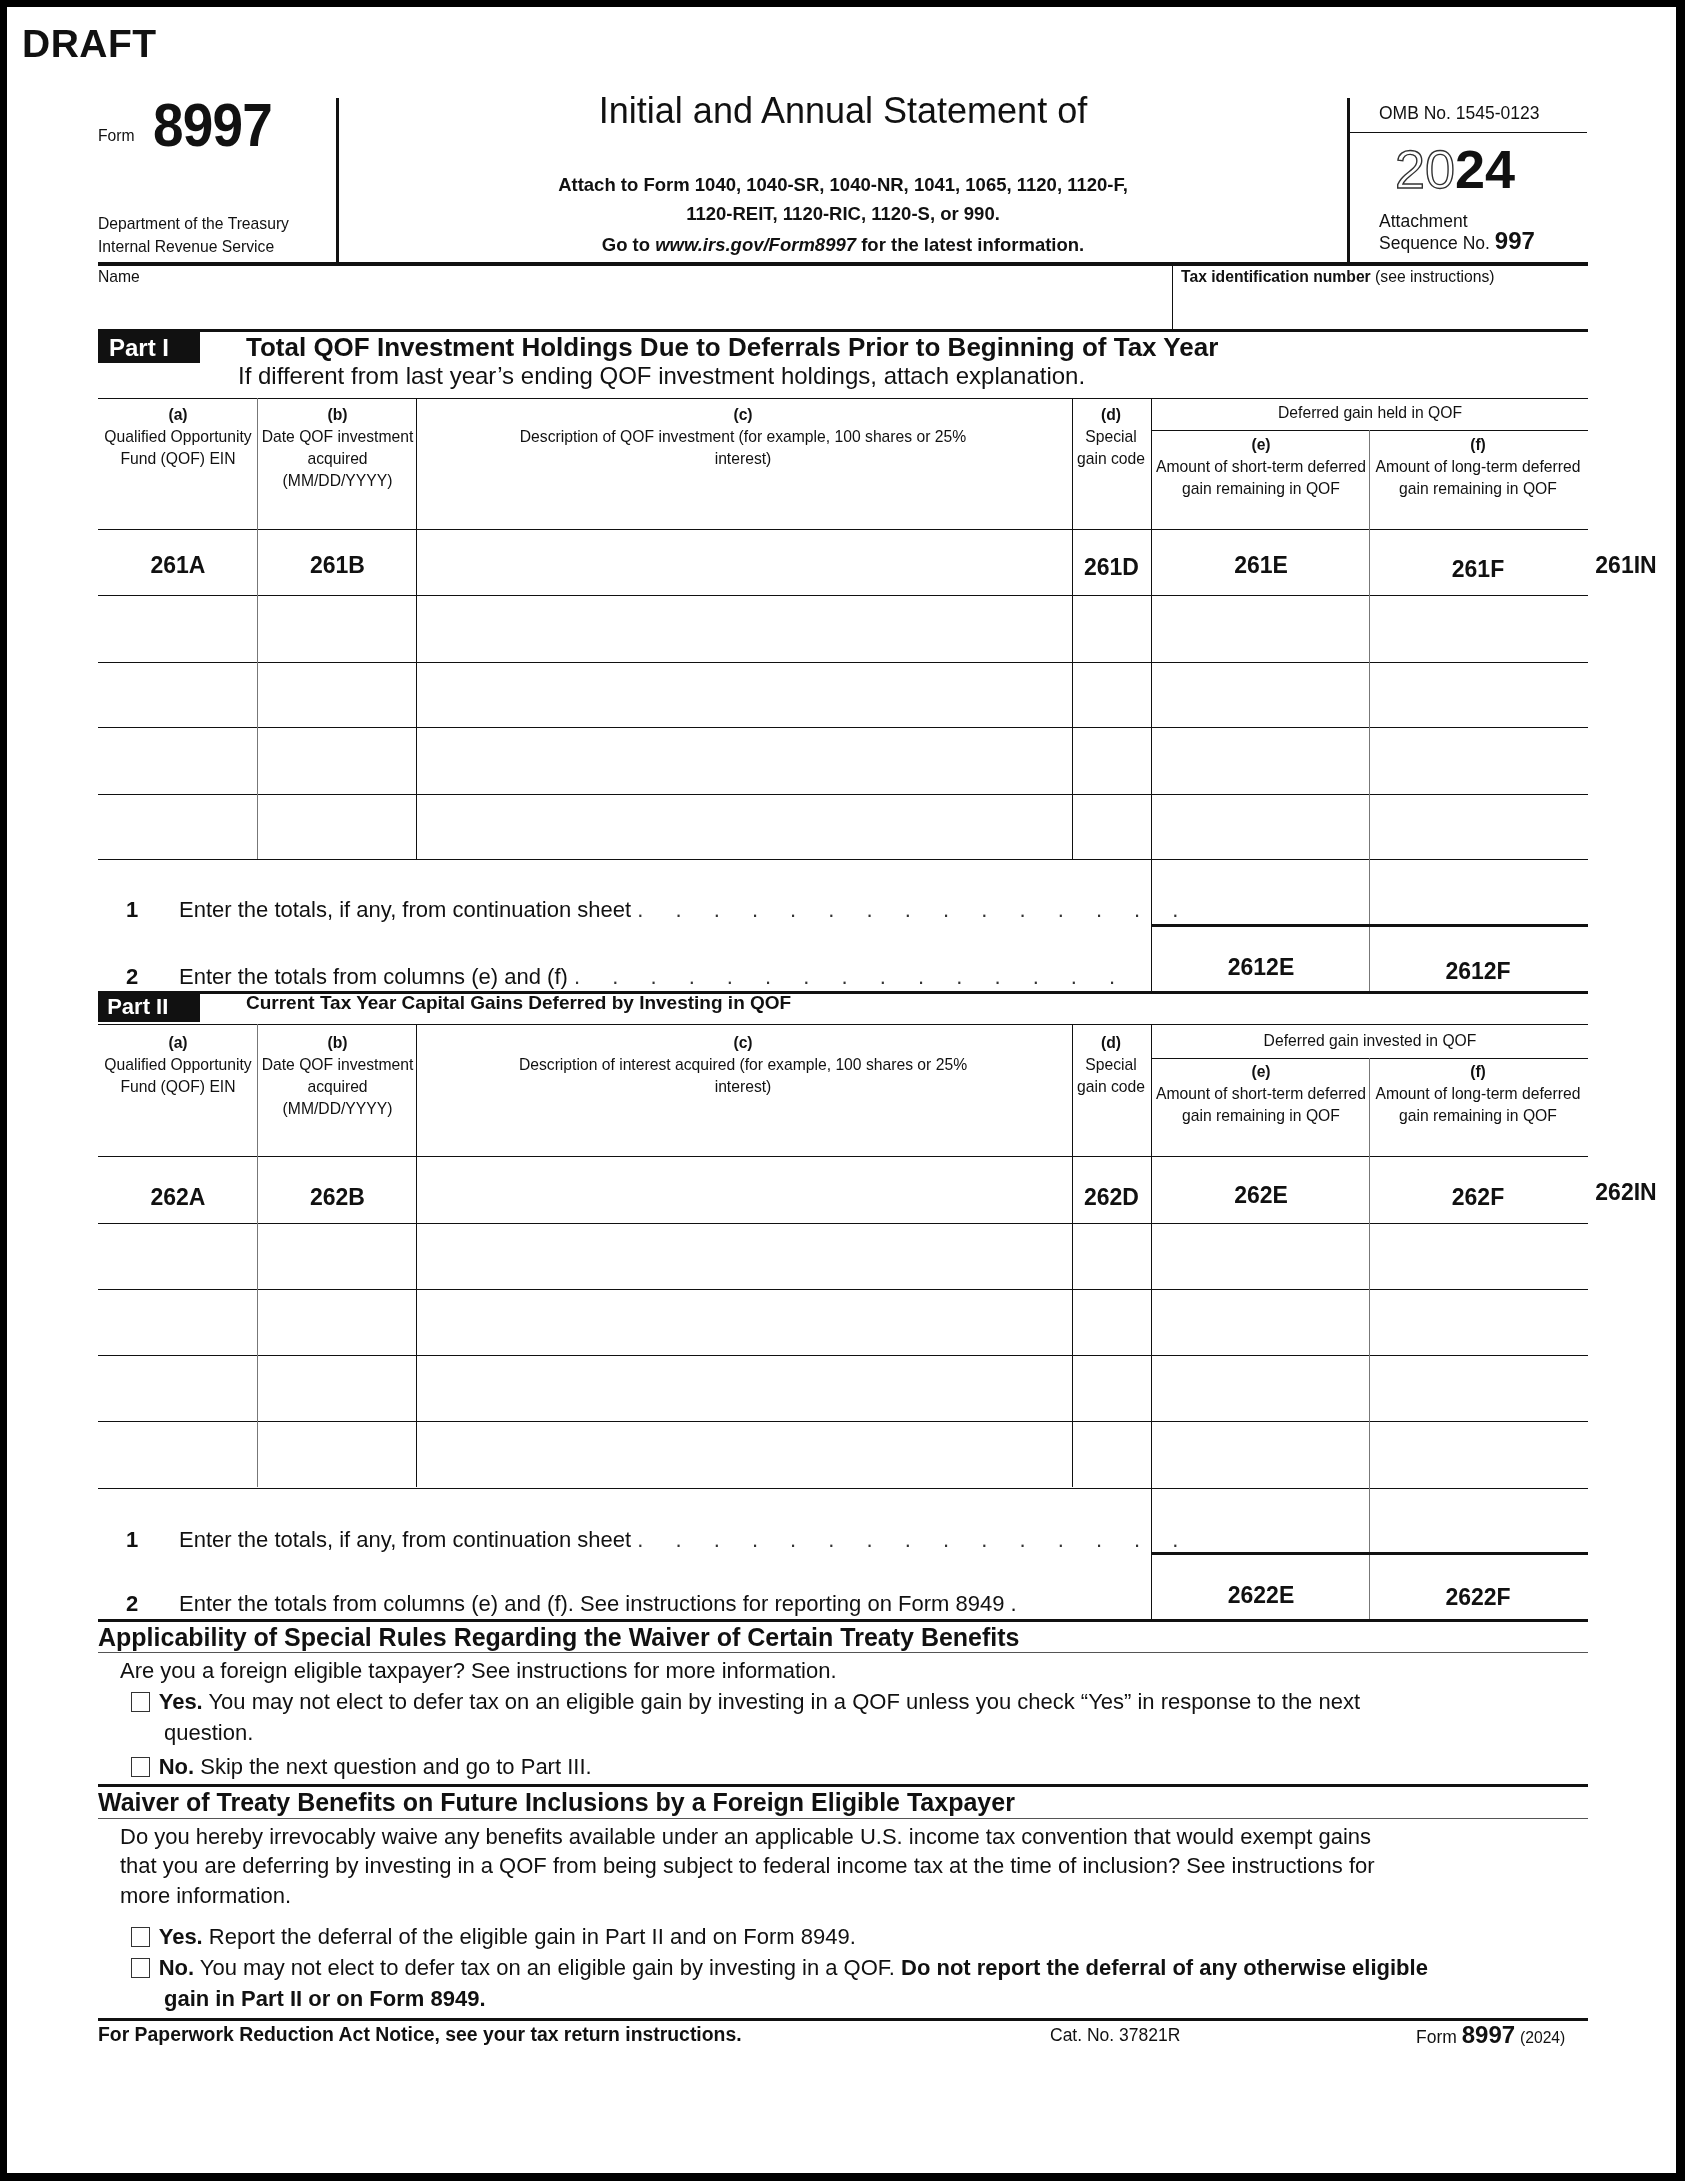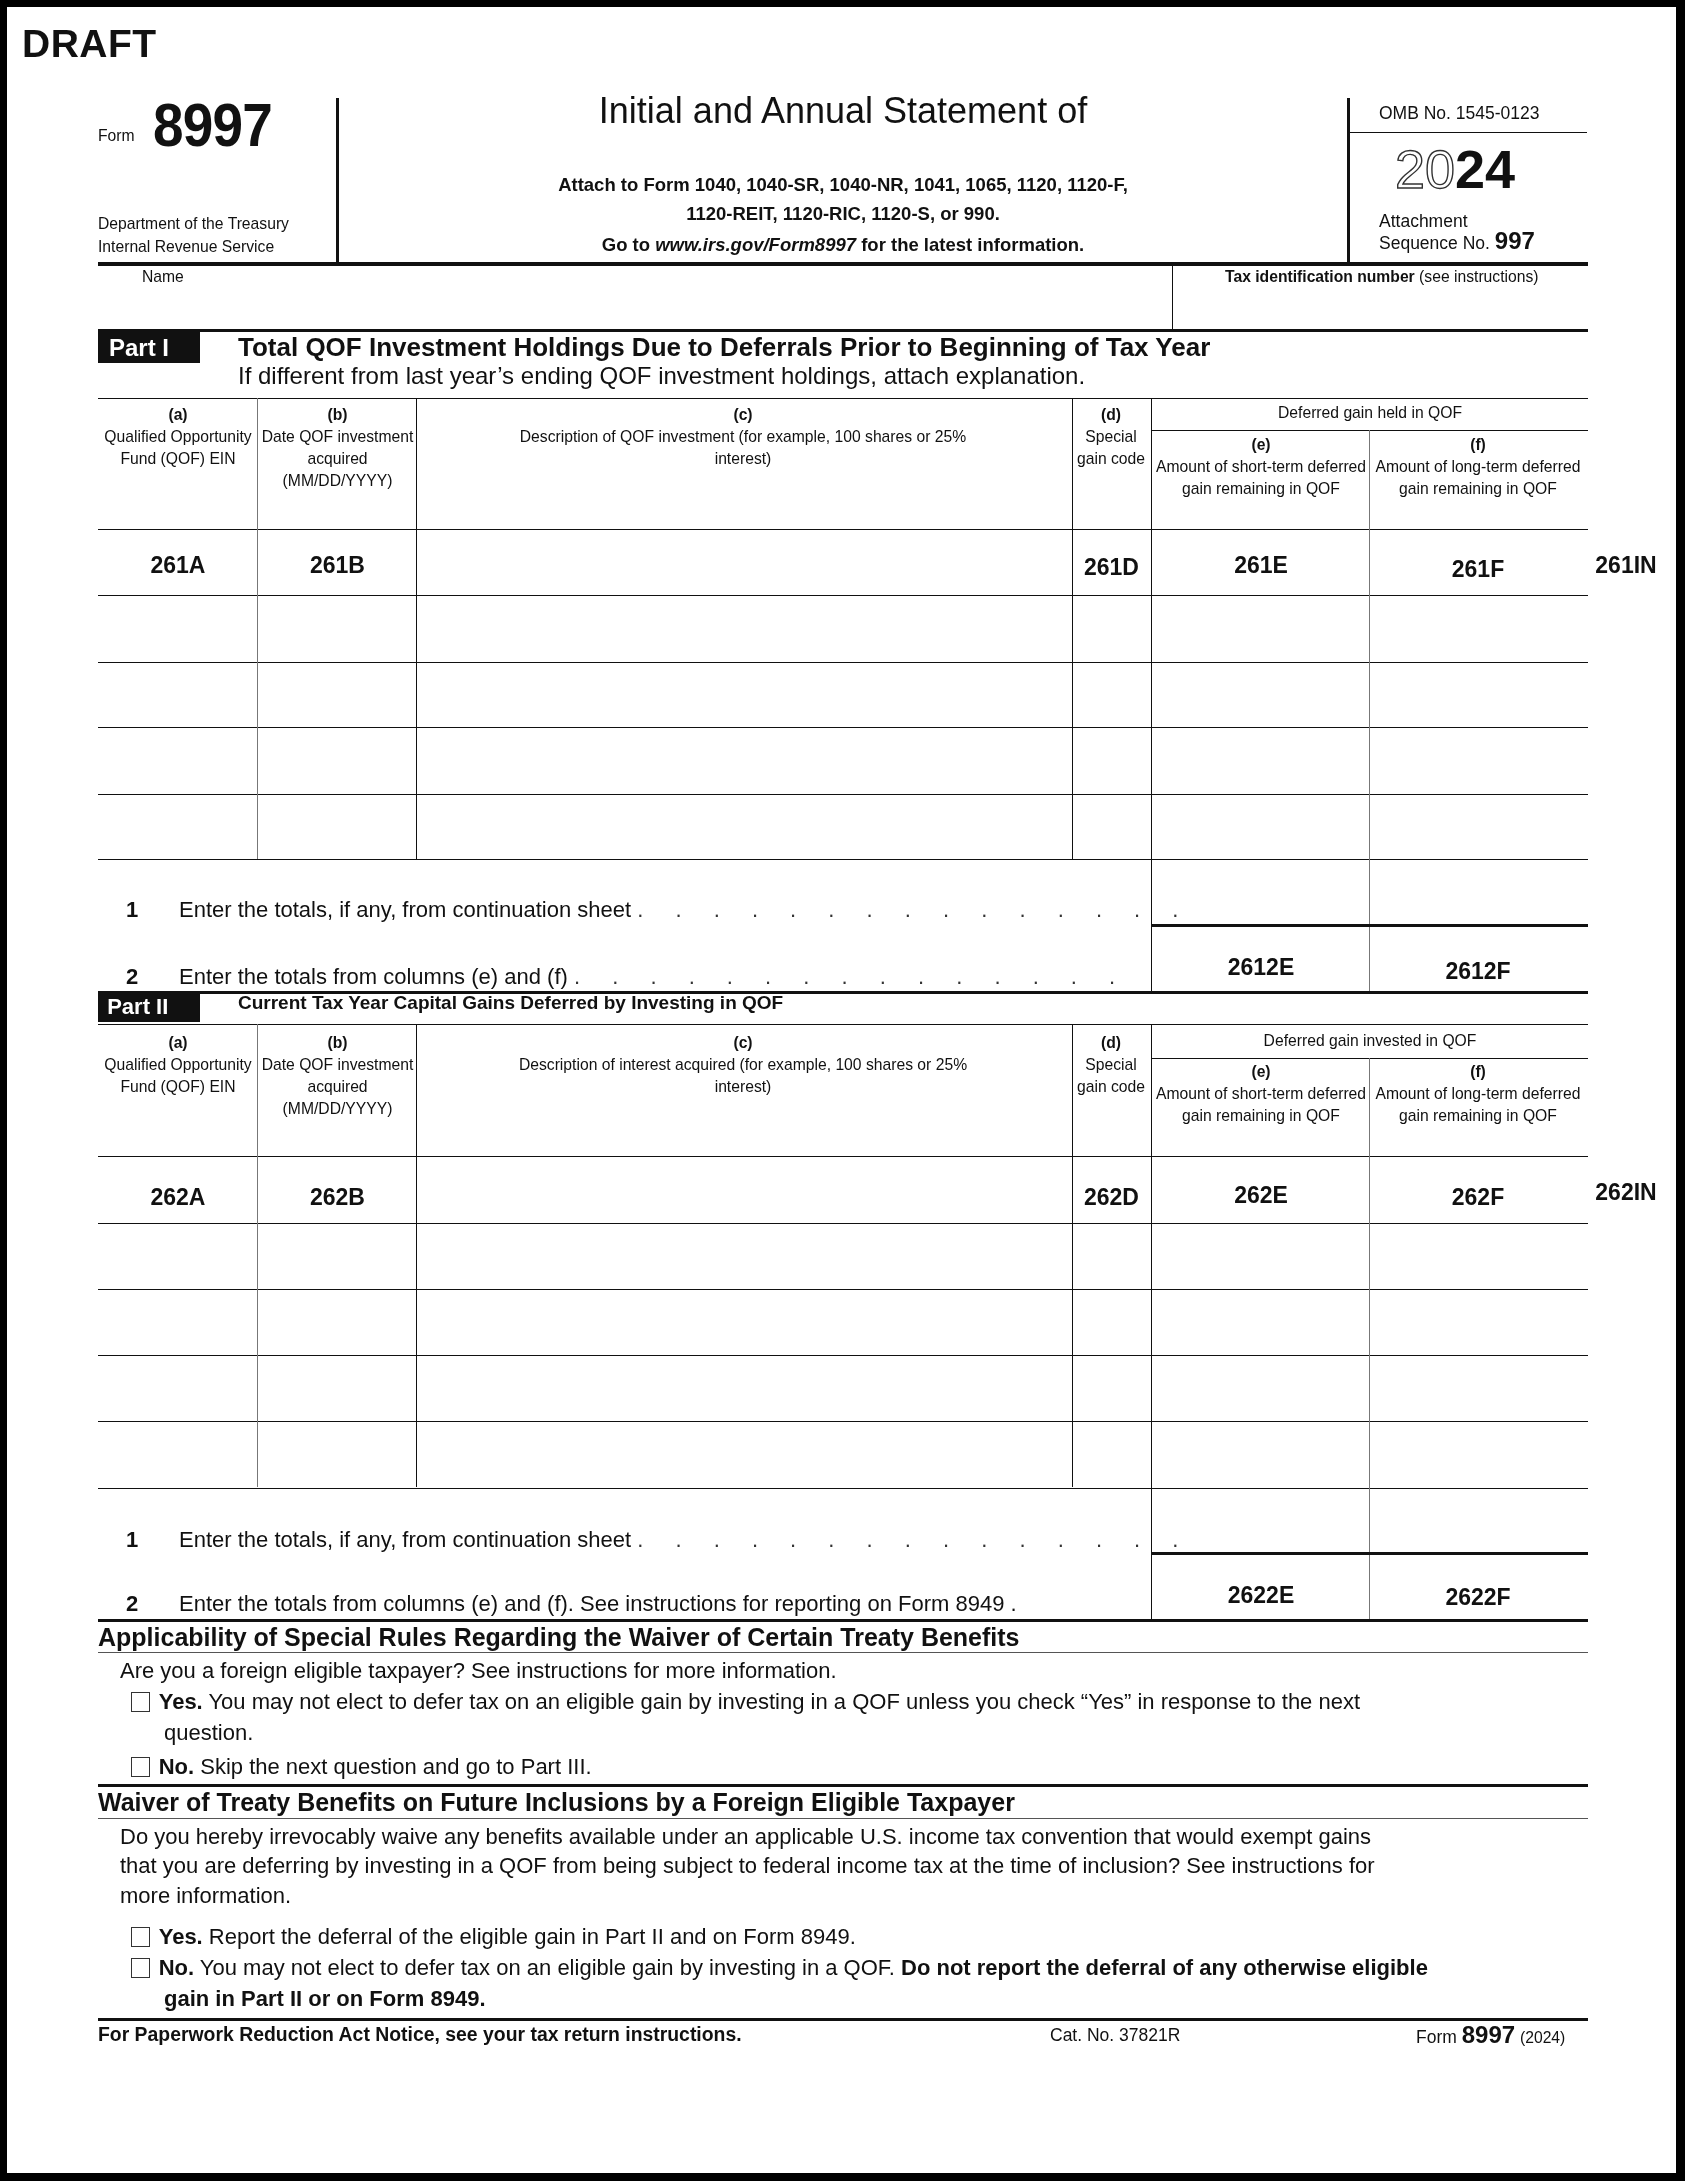--- a/index.html
+++ b/index.html
@@ -13,23 +13,23 @@
   .dept { left: 98px; top: 212px; font-size: 15.7px; line-height: 23px; }
   .vline { position: absolute; background: #111; }
   .hline { position: absolute; background: #111; }
   .title1 { left: 340px; width: 1006px; top: 92px; text-align: center; font-size: 36px; font-weight: normal; line-height: 37px; }
   .sub { left: 340px; width: 1006px; text-align: center; font-size: 18.5px; font-weight: bold; }
   .omb { left: 1379px; top: 103px; font-size: 17.5px; }
   .year { left: 1395px; top: 138px; font-size: 54px; font-weight: bold; }
   .year .outline { color: #fff; -webkit-text-stroke: 1.4px #333; font-weight: normal; }
   .attach { left: 1379px; top: 212px; font-size: 17.5px; line-height: 19.4px; }
   .attach b { font-size: 24px; }
-  .small { font-size: 15.7px; margin-left: 44px; }
+  .small { font-size: 15.7px; }
   .part-badge { background: #111; color: #fff; font-weight: bold; font-size: 24px; padding: 1.8px 11px; }
-  .part-title { font-size: 26px; font-weight: bold; }
+  .part-title { font-size: 26px; font-weight: bold; margin-left: 8px; }
   .part-sub { font-size: 24px; }
   .colhead { position: absolute; text-align: center; font-size: 15.7px; line-height: 22px; }
   .colhead b { display: block; }
   .cell-code { position: absolute; text-align: center; font-size: 23px; font-weight: bold; }
   .line-text { position: absolute; font-size: 22px; }
   .line-num { position: absolute; font-size: 22px; font-weight: bold; }
   .dots { letter-spacing: 13px; color: #333; }
   .sec-title { position: absolute; font-size: 25px; font-weight: bold; }
   .body-text { position: absolute; font-size: 22px; line-height: 29.5px; }
   .cb { display: inline-block; width: 18.5px; height: 20px; border: 1.4px solid #333; vertical-align: -2.8px; margin-right: 9.2px; background: #fff; cursor: pointer; }

